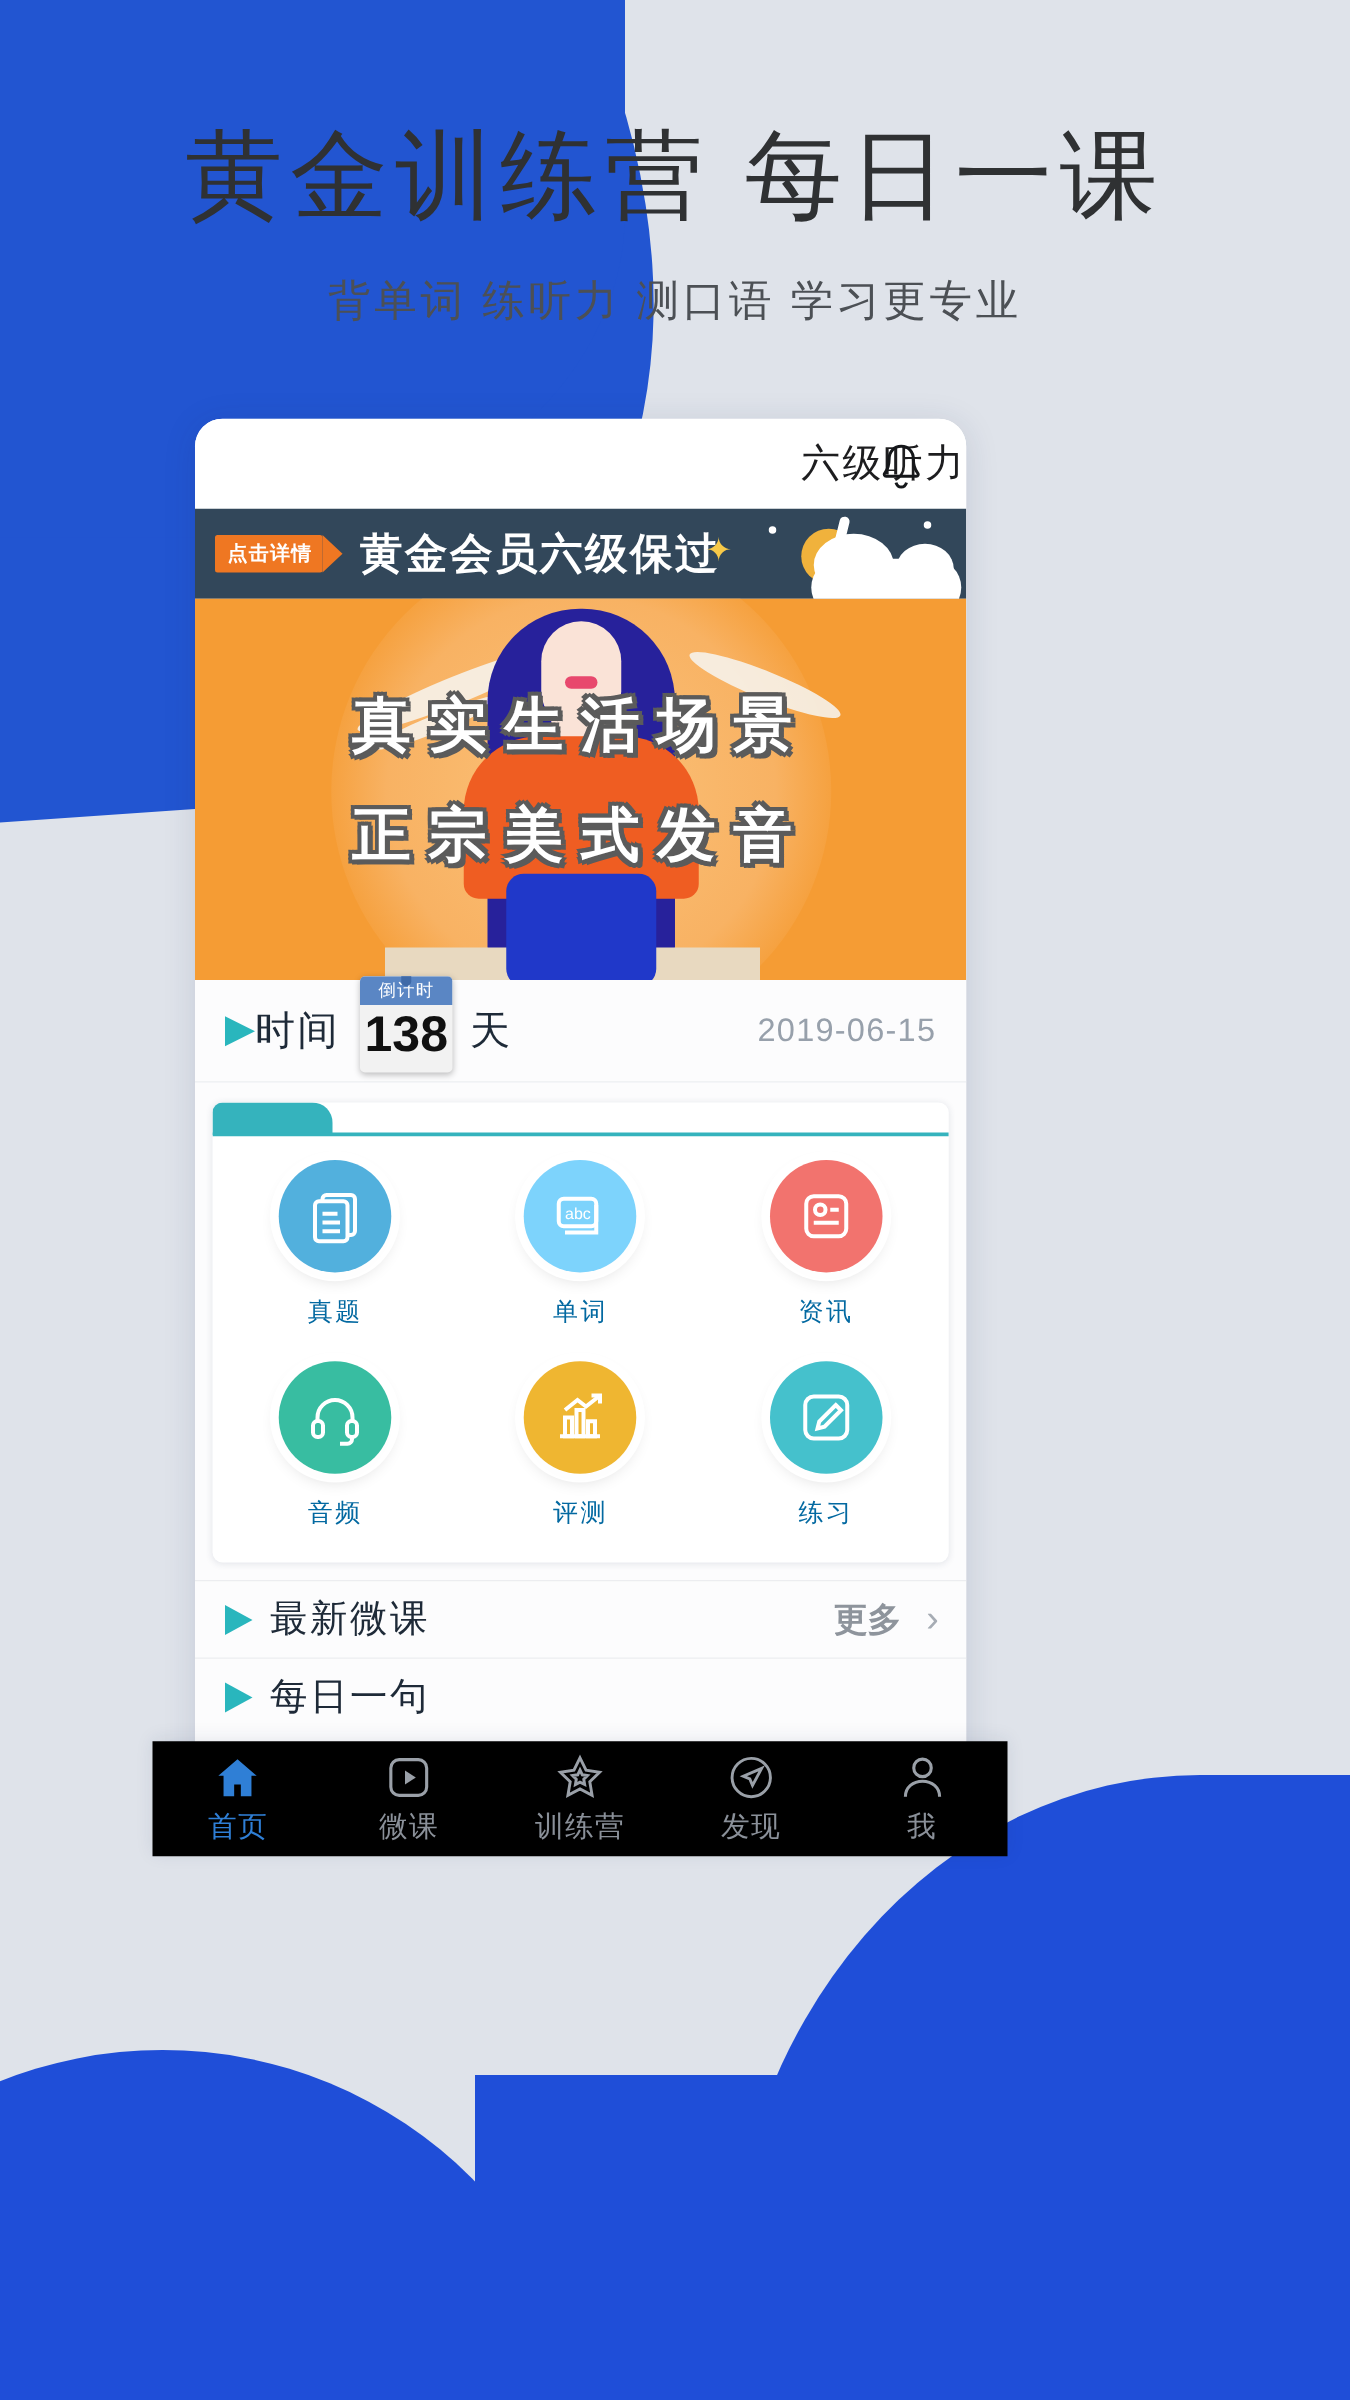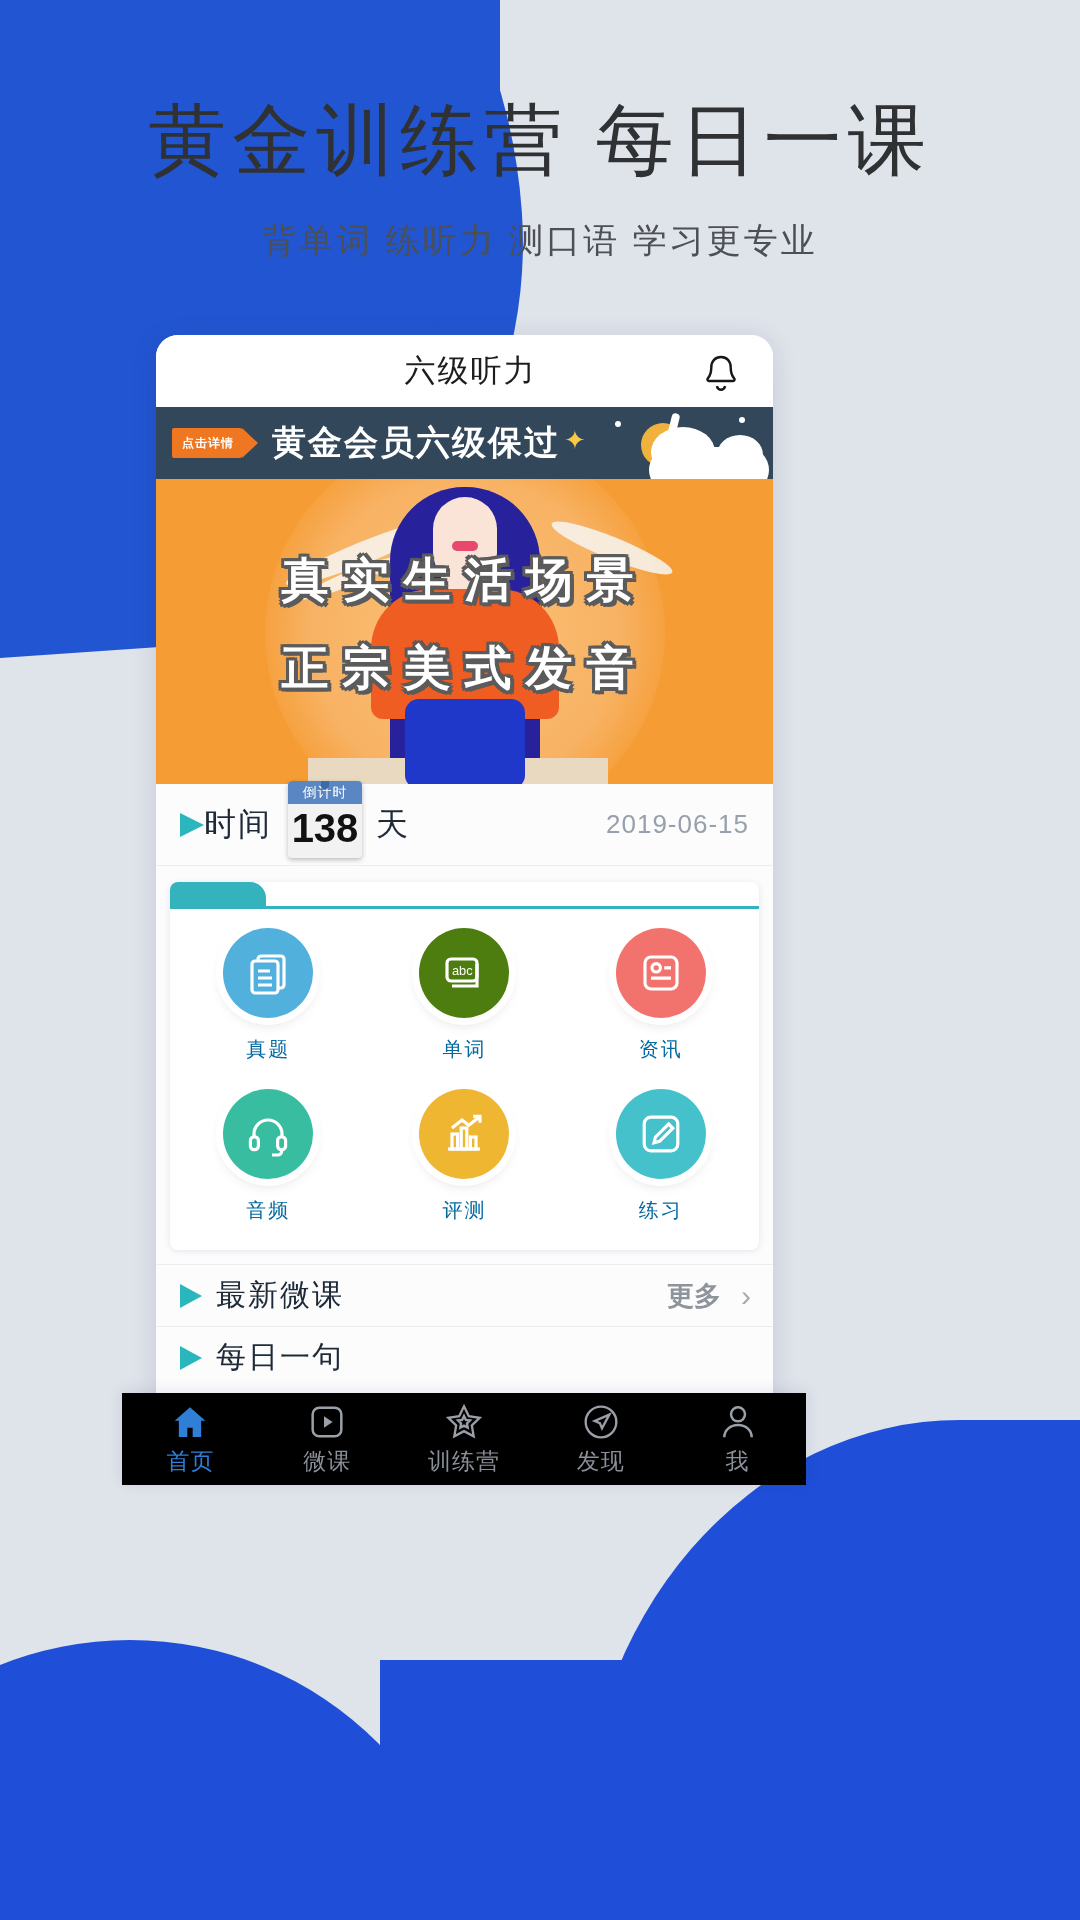--- a/index.html
+++ b/index.html
@@ -54,34 +54,34 @@
   }
 
   
   .phone {
     position:absolute; left:156px; top:335px; width:617px; height:1082px;
     background:#ffffff; border-radius:22px 22px 0 0;
     overflow:hidden; z-index:6;
     box-shadow:0 4px 26px rgba(30,50,90,.13);
   }
   .app-header {
-    height:72px; display:flex; align-items:center; justify-content:center;
+    height:72px; display:flex; align-items:center; justify-content:flex-end;
     position:relative; background:#fff;padding-left:12px;
   }
   .app-title { font-size:31px; color:#1d1d1f; letter-spacing:2px; }
   .bell { position:absolute; right:32px; top:18px; width:40px; height:42px; }
 
   
   .promo {
     height:72px; background:#32475a; position:relative; overflow:hidden;
     display:flex; align-items:center;
   }
   .promo-badge {
     margin-left:16px; height:30px; background:#ef7722; color:#fff;
-    font-size:12px; font-weight:bold; letter-spacing:1px;
+    font-size:16px; font-weight:bold; letter-spacing:1px;
     display:flex; align-items:center; padding:0 8px 0 10px;
     position:relative; border-radius:2px; z-index:3;
   }
   .promo-badge::after{
     content:""; position:absolute; right:-16px; top:0;
     border-left:16px solid #ef7722;
     border-top:15px solid transparent; border-bottom:15px solid transparent;
   }
   .promo-text {
     margin-left:30px; color:#fff; font-size:34px; font-weight:bold;
@@ -282,21 +282,21 @@
               <rect x="4" y="6" width="13" height="16" rx="1.6" fill="#52b0dd"></rect>
               <line x1="7" y1="11" x2="13" y2="11"></line>
                 <line x1="7" y1="14.5" x2="14" y2="14.5"></line>
                 <line x1="7" y1="18" x2="14" y2="18"></line>
             </svg>
           </div>
           <div class="cell-label">真题</div>
         </div>
 
         <div class="cell">
-          <div class="ic" style="background:#4d7c0f">
+          <div class="ic" style="background:#7dd3fc">
             <svg viewBox="0 0 24 24" fill="none" stroke="#fff" stroke-width="1.6">
               <rect x="3.5" y="5" width="15" height="11" rx="2"></rect>
               <path d="M18.5 7.5v11H6"></path>
               <text x="6" y="13.2" font-size="6.4" fill="#fff" stroke="none" font-family="Liberation Sans, sans-serif">abc</text>
             </svg>
           </div>
           <div class="cell-label">单词</div>
         </div>
 
         <div class="cell">

